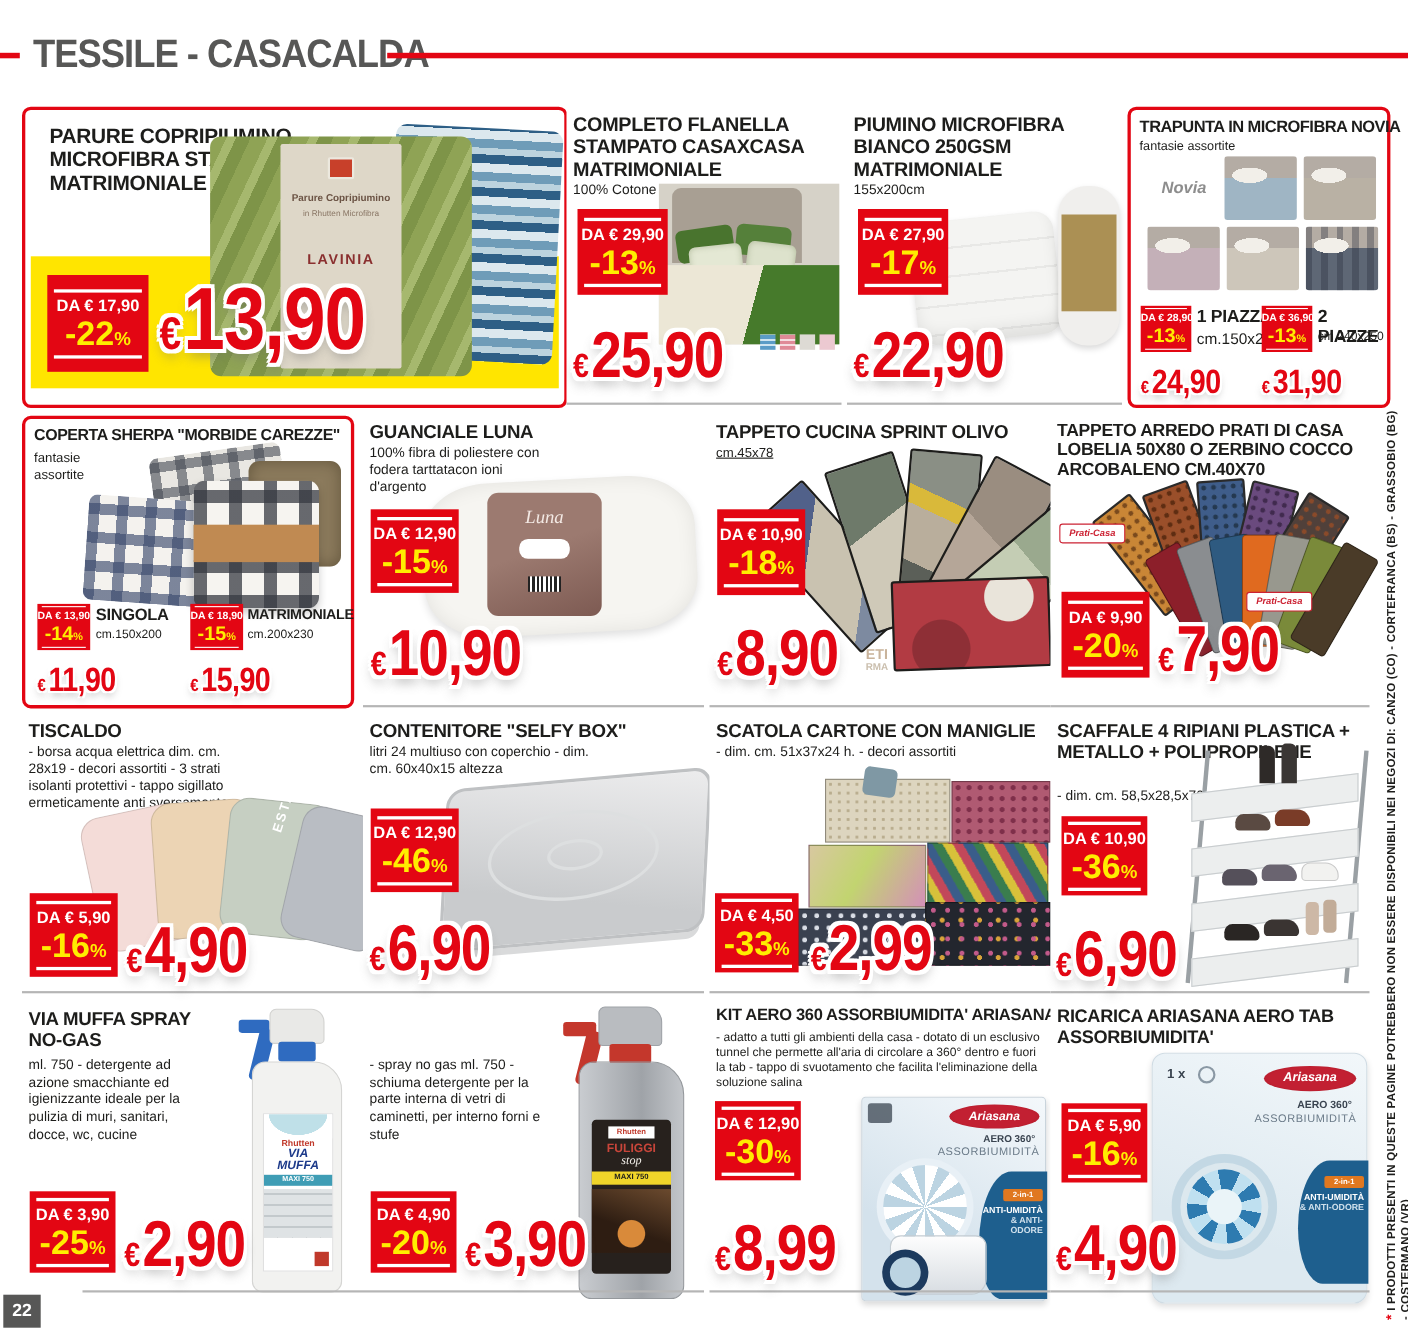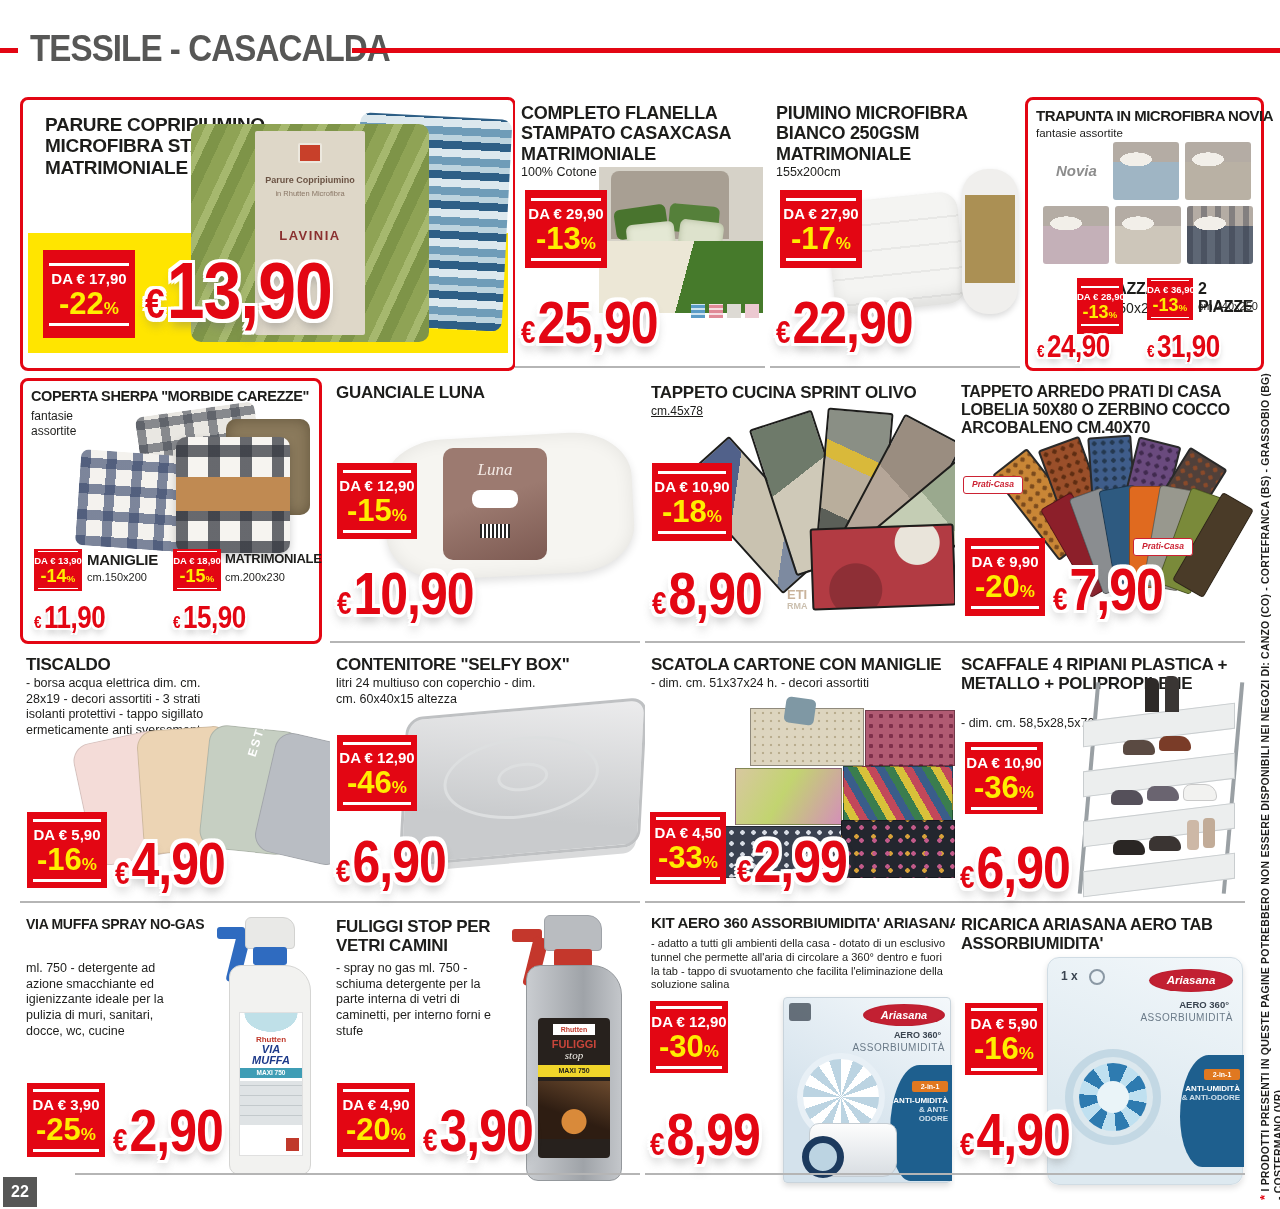--- a/index.html
+++ b/index.html
@@ -127,21 +127,21 @@
     <div class="t" style="left:8px;top:8px;width:220px;font-size:15px;letter-spacing:-.5px;white-space:nowrap;">TRAPUNTA IN MICROFIBRA NOVIA</div>
     <div class="sub" style="left:8px;top:27px;font-size:11.5px;">fantasie assortite</div>
     <div class="abs" style="left:28px;top:62px;font-style:italic;font-weight:bold;color:#8d8d8d;font-size:15px;">Novia</div>
     <div class="ill" style="left:0;top:0;width:233px;height:268px;">
       <div class="bthumb" style="left:85px;top:42px;background:radial-gradient(ellipse 16px 7px at 35% 30%,#f2efe9 99%,transparent),linear-gradient(180deg,#b4aca4 0 34%,#9fb5c4 34%);"></div>
       <div class="bthumb" style="left:157px;top:42px;background:radial-gradient(ellipse 16px 7px at 35% 30%,#f2efe9 99%,transparent),linear-gradient(180deg,#b4aca4 0 34%,#b9b1a4 34%);"></div>
       <div class="bthumb" style="left:15px;top:106px;background:radial-gradient(ellipse 16px 7px at 35% 30%,#f2efe9 99%,transparent),linear-gradient(180deg,#b4aca4 0 34%,#c4b0b8 34%);"></div>
       <div class="bthumb" style="left:87px;top:106px;background:radial-gradient(ellipse 16px 7px at 35% 30%,#f2efe9 99%,transparent),linear-gradient(180deg,#b4aca4 0 34%,#cdc6ba 34%);"></div>
       <div class="bthumb" style="left:159px;top:106px;background:radial-gradient(ellipse 16px 7px at 35% 30%,#f2efe9 99%,transparent),repeating-linear-gradient(90deg,rgba(40,45,60,.35) 0 6px,transparent 6px 14px),linear-gradient(180deg,#b4aca4 0 34%,#5e6775 34%);"></div>
     </div>
-    <div class="badge sm" style="left:9px;top:178px;width:46px;height:56px;margin-left:40px;">
+    <div class="badge sm" style="left:9px;top:178px;width:46px;height:42px;">
       <div class="old">DA € 28,90</div>
       <div class="disc"><span>-13</span><span class="pct">%</span></div>
     </div>
     <div class="vlabel" style="left:60px;top:180px;font-size:16px;">1 PIAZZA</div>
     <div class="vsize" style="left:60px;top:200px;font-size:14px;">cm.150x250</div>
     <div class="price sm" style="left:9px;top:231px;"><span class="eur">€</span><span>24,90</span></div>
     <div class="badge sm" style="left:119px;top:178px;width:46px;height:42px;">
       <div class="old">DA € 36,90</div>
       <div class="disc"><span>-13</span><span class="pct">%</span></div>
     </div>
@@ -161,34 +161,35 @@
       <div style="left:148px;top:10px;width:84px;height:96px;border-radius:10px;background:#8b7a5c;box-shadow:inset 0 0 14px rgba(60,50,30,.5);"></div>
       <div style="left:0;top:44px;width:118px;height:96px;border-radius:8px;transform:rotate(4deg);background:repeating-linear-gradient(90deg,rgba(60,75,110,.65) 0 10px,transparent 10px 26px),repeating-linear-gradient(0deg,rgba(60,75,110,.65) 0 10px,transparent 10px 26px),#f4f2ee;"></div>
       <div style="left:98px;top:28px;width:114px;height:116px;border-radius:10px;background:repeating-linear-gradient(90deg,rgba(55,58,66,.75) 0 12px,transparent 12px 32px),repeating-linear-gradient(0deg,rgba(55,58,66,.75) 0 12px,transparent 12px 32px),#f6f4f0;box-shadow:0 4px 8px rgba(0,0,0,.2);">
         <div style="left:0;top:40px;width:114px;height:34px;background:#c08a52;"></div>
       </div>
     </div>
     <div class="badge sm" style="left:11px;top:168px;width:48px;height:42px;">
       <div class="old">DA € 13,90</div>
       <div class="disc"><span>-14</span><span class="pct">%</span></div>
     </div>
-    <div class="vlabel" style="left:64px;top:170px;font-size:15px;">MANIGLIE</div>
+    <div class="vlabel" style="left:64px;top:170px;font-size:15px;">SINGOLA</div>
     <div class="vsize" style="left:64px;top:190px;font-size:11px;">cm.150x200</div>
     <div class="price sm" style="left:11px;top:221px;"><span class="eur">€</span><span>11,90</span></div>
     <div class="badge sm" style="left:150px;top:168px;width:48px;height:42px;">
       <div class="old">DA € 18,90</div>
       <div class="disc"><span>-15</span><span class="pct">%</span></div>
     </div>
     <div class="vlabel" style="left:202px;top:170px;font-size:13px;">MATRIMONIALE</div>
     <div class="vsize" style="left:202px;top:190px;font-size:11px;">cm.200x230</div>
     <div class="price sm" style="left:150px;top:221px;"><span class="eur">€</span><span>15,90</span></div>
   </div>
 
   <div class="card" style="left:330px;top:378px;width:310px;height:262px;">
     <div class="t" style="left:6px;top:5px;width:300px;font-size:17px;">GUANCIALE LUNA</div>
+    <div class="desc" style="left:6px;top:26px;width:175px;font-size:12.5px;">100% fibra di poliestere con fodera tarttatacon ioni d'argento</div>
     <div class="ill" style="left:55px;top:58px;width:250px;height:145px;">
       <div style="left:0;top:0;width:248px;height:140px;background:#f6f5f1;border-radius:60px/46px;transform:rotate(-3deg);box-shadow:inset 0 0 18px rgba(0,0,0,.08),0 4px 8px rgba(0,0,0,.12);"></div>
       <div style="left:58px;top:12px;width:104px;height:112px;border-radius:10px;background:linear-gradient(160deg,#9c7a70 0 45%,#7d5a52);text-align:center;color:#f3e9e4;">
         <div style="position:relative;font-family:'Liberation Serif',serif;font-style:italic;font-size:17px;margin-top:12px;">Luna</div>
         <div style="position:relative;width:46px;height:18px;background:#fff;border-radius:8px;margin:10px auto 0;"></div>
         <div style="position:relative;width:30px;height:14px;background:repeating-linear-gradient(90deg,#222 0 2px,#fff 2px 4px);margin:16px auto 0;"></div>
       </div>
     </div>
     <div class="badge" style="left:7px;top:85px;width:80px;height:76px;">
       <div class="old">DA € 12,90</div>
@@ -329,21 +330,21 @@
     </div>
     <div class="price std" style="left:5px;top:188px;"><span class="eur">€</span><span>6,90</span></div>
   </div>
 
   <div class="divider" style="left:20px;top:901px;width:310px;"></div>
   <div class="divider" style="left:330px;top:901px;width:310px;"></div>
   <div class="divider" style="left:645px;top:901px;width:310px;"></div>
   <div class="divider" style="left:955px;top:901px;width:290px;"></div>
 
   <div class="card" style="left:20px;top:905px;width:310px;height:285px;">
-    <div class="t" style="left:6px;top:12px;width:180px;font-size:14px;">VIA MUFFA SPRAY NO-GAS</div>
+    <div class="t" style="left:6px;top:12px;width:180px;font-size:17px;">VIA MUFFA SPRAY NO-GAS</div>
     <div class="desc" style="left:6px;top:56px;width:165px;font-size:12.5px;">ml. 750 - detergente ad azione smacchiante ed igienizzante ideale per la pulizia di muri, sanitari, docce, wc, cucine</div>
     <div class="ill" style="left:195px;top:6px;width:115px;height:268px;">
       <div style="left:2px;top:16px;width:28px;height:12px;background:#2f6bc0;border-radius:3px;"></div>
       <div style="left:16px;top:24px;width:14px;height:48px;background:#2f6bc0;border-radius:4px;transform:rotate(14deg);"></div>
       <div style="left:30px;top:6px;width:48px;height:30px;background:#e9e9e7;border-radius:6px 12px 4px 4px;border:1px solid #d2d2d0;"></div>
       <div style="left:38px;top:36px;width:34px;height:18px;background:#2f6bc0;border-radius:3px;"></div>
       <div style="left:14px;top:54px;width:80px;height:208px;background:#f2f2f0;border:1px solid #d5d5d3;border-radius:12px 26px 10px 10px;">
         <div style="left:9px;top:46px;width:62px;height:142px;background:#fff;border:1px solid #e0e0e0;text-align:center;">
           <div style="position:relative;height:22px;background:radial-gradient(ellipse at 50% 0,#bfe0e8 60%,#fff 61%);"></div>
           <div style="position:relative;font-size:8px;font-weight:bold;color:#c0392b;">Rhutten</div>
@@ -356,21 +357,20 @@
       </div>
     </div>
     <div class="badge" style="left:7px;top:178px;width:78px;height:74px;">
       <div class="old">DA € 3,90</div>
       <div class="disc"><span>-25</span><span class="pct">%</span></div>
     </div>
     <div class="price std" style="left:93px;top:196px;"><span class="eur">€</span><span>2,90</span></div>
   </div>
 
   <div class="card" style="left:330px;top:905px;width:310px;height:285px;">
-    <div class="t" style="left:6px;top:12px;width:180px;font-size:17px;">FULIGGI STOP PER VETRI CAMINI</div>
     <div class="desc" style="left:6px;top:56px;width:165px;font-size:12.5px;">- spray no gas ml. 750 - schiuma detergente per la parte interna di vetri di caminetti, per interno forni e stufe</div>
     <div class="ill" style="left:182px;top:2px;width:130px;height:278px;">
       <div style="left:0;top:22px;width:30px;height:13px;background:#c4372c;border-radius:3px;"></div>
       <div style="left:16px;top:30px;width:15px;height:50px;background:#c4372c;border-radius:4px;transform:rotate(14deg);"></div>
       <div style="left:32px;top:8px;width:56px;height:34px;background:#b9bcc0;border-radius:6px 14px 4px 4px;border:1px solid #9fa3a8;"></div>
       <div style="left:42px;top:42px;width:38px;height:18px;background:#c4372c;border-radius:3px;"></div>
       <div style="left:14px;top:58px;width:94px;height:214px;background:linear-gradient(90deg,#c9ccd0,#9fa3a8 60%,#c3c6ca);border:1px solid #94989c;border-radius:14px 30px 12px 12px;">
         <div style="left:11px;top:52px;width:72px;height:140px;background:#27211d;border-radius:4px;text-align:center;">
           <div style="position:relative;width:42px;height:11px;background:#fff;margin:6px auto 4px;font-size:7px;font-weight:bold;color:#c0392b;line-height:11px;">Rhutten</div>
           <div style="position:relative;font-size:11px;font-weight:bold;color:#c8453a;line-height:1;">FULIGGI</div>

